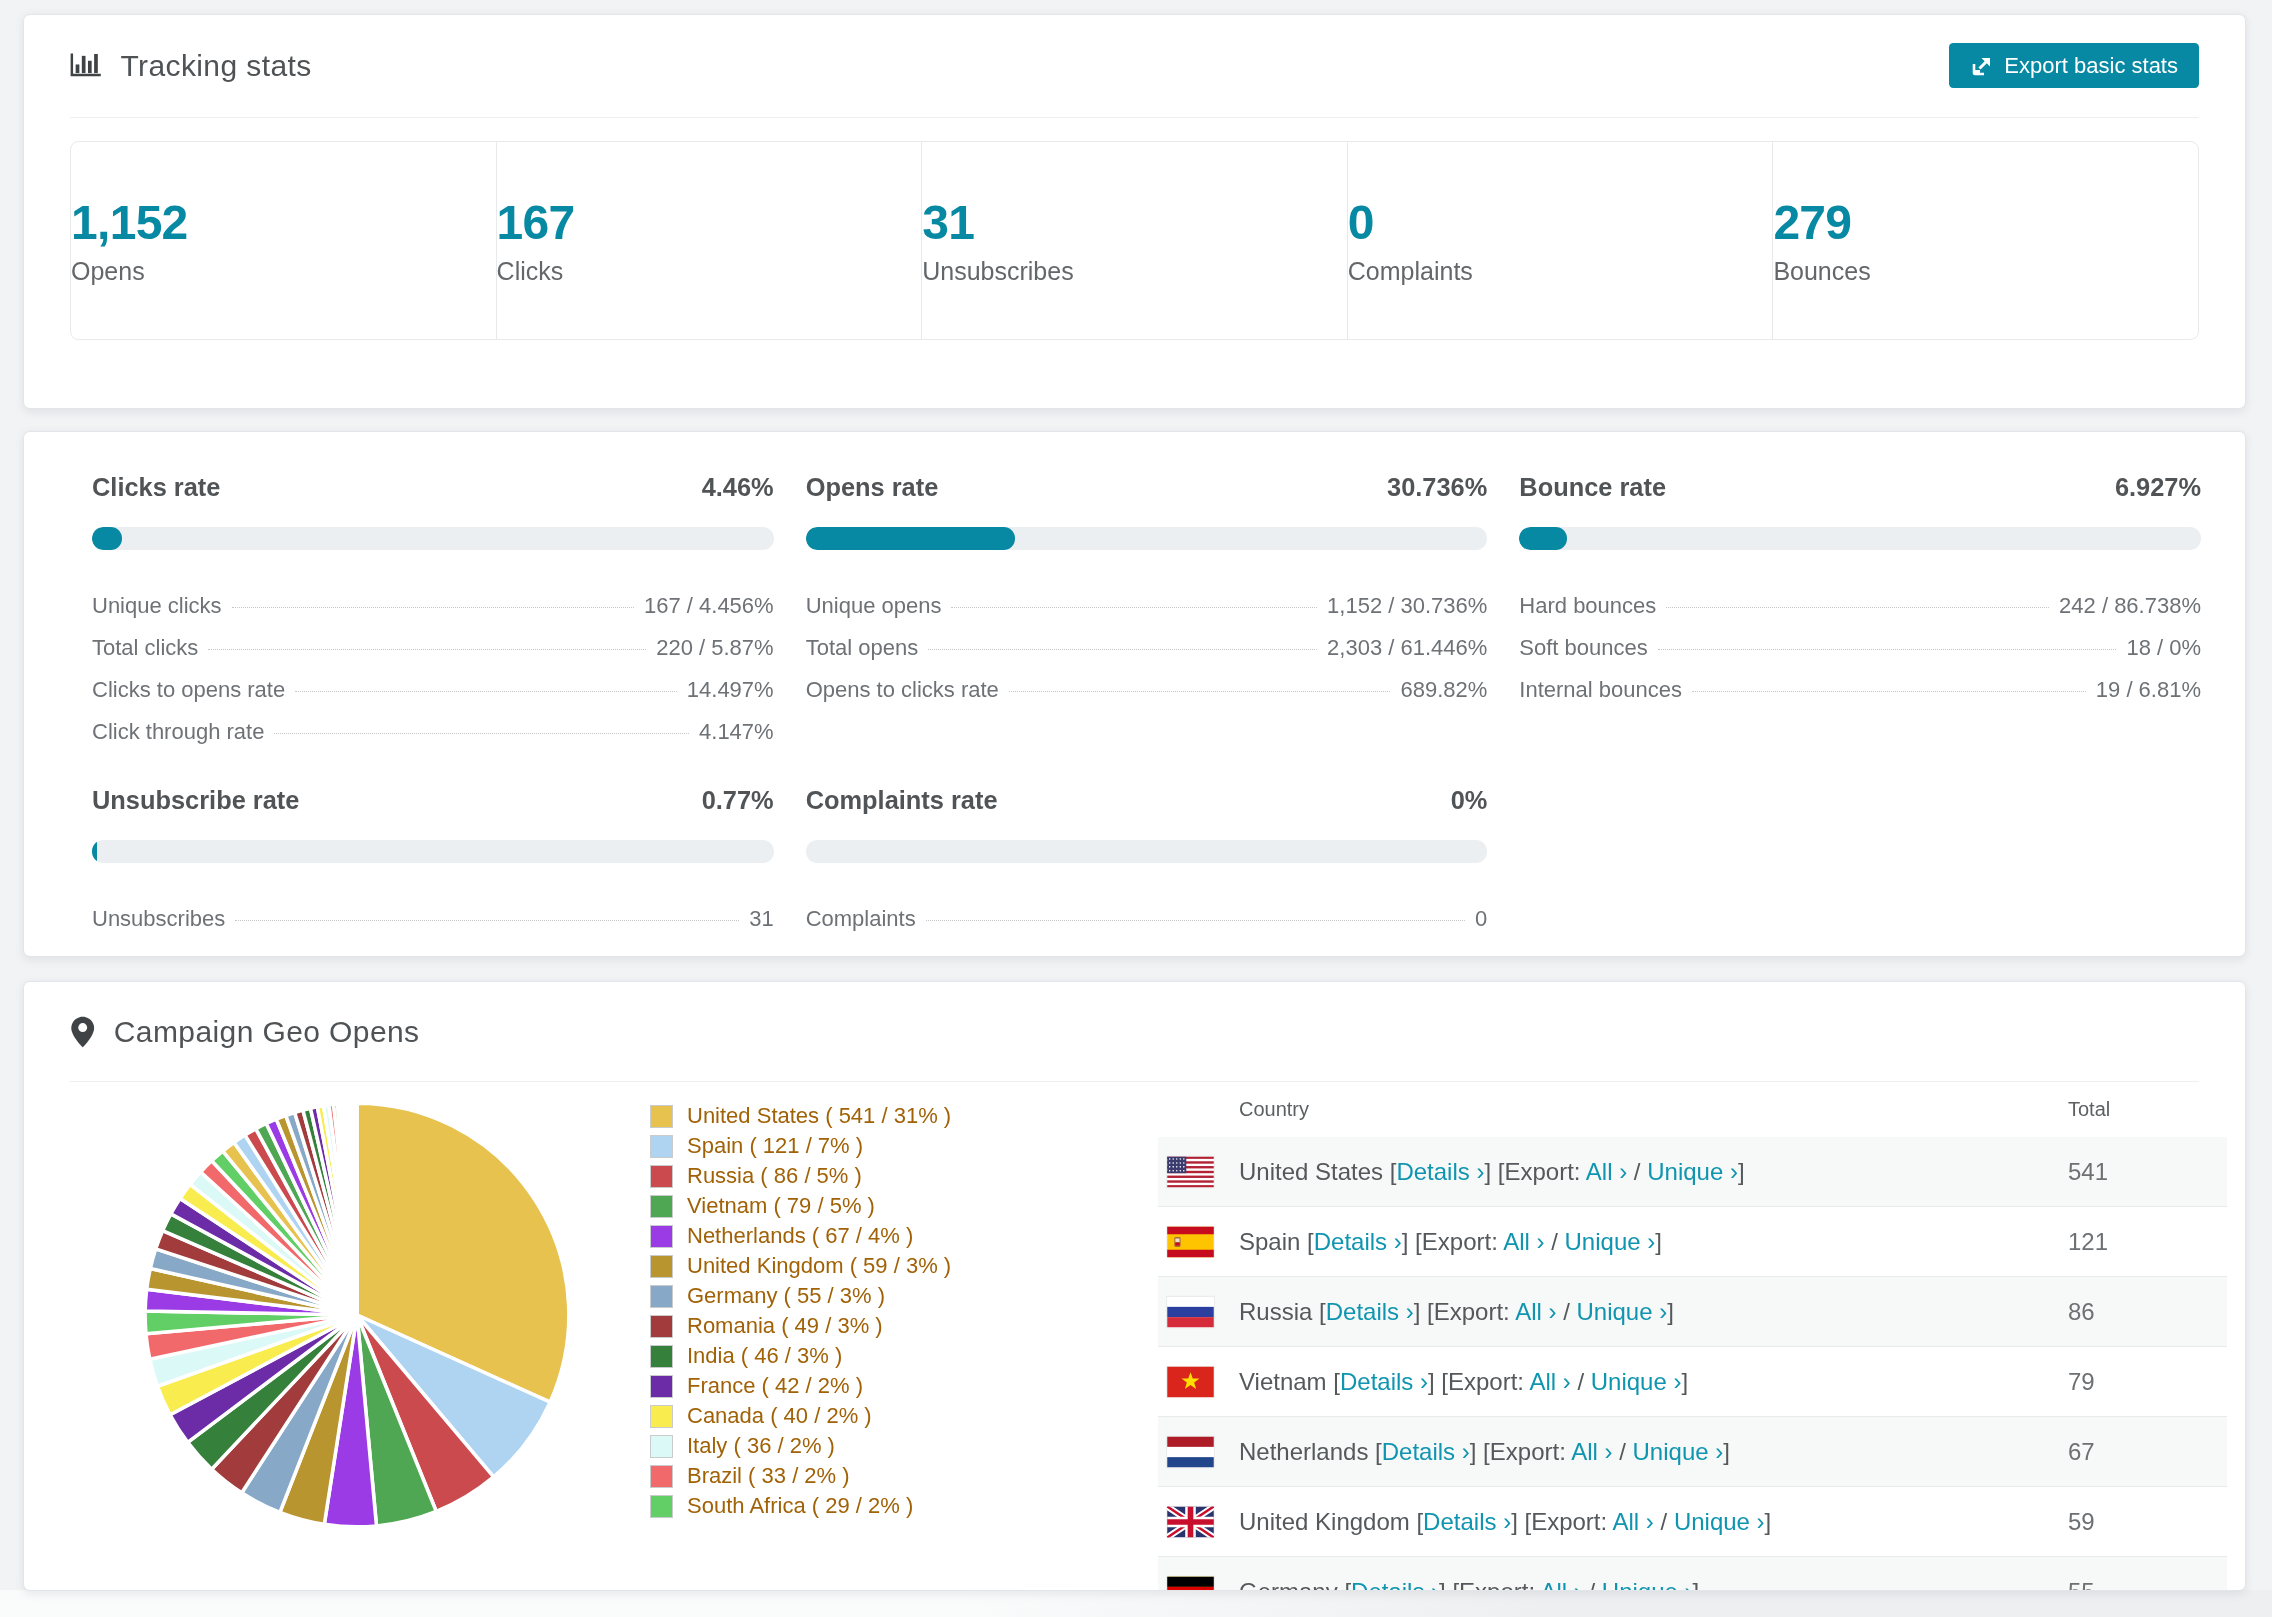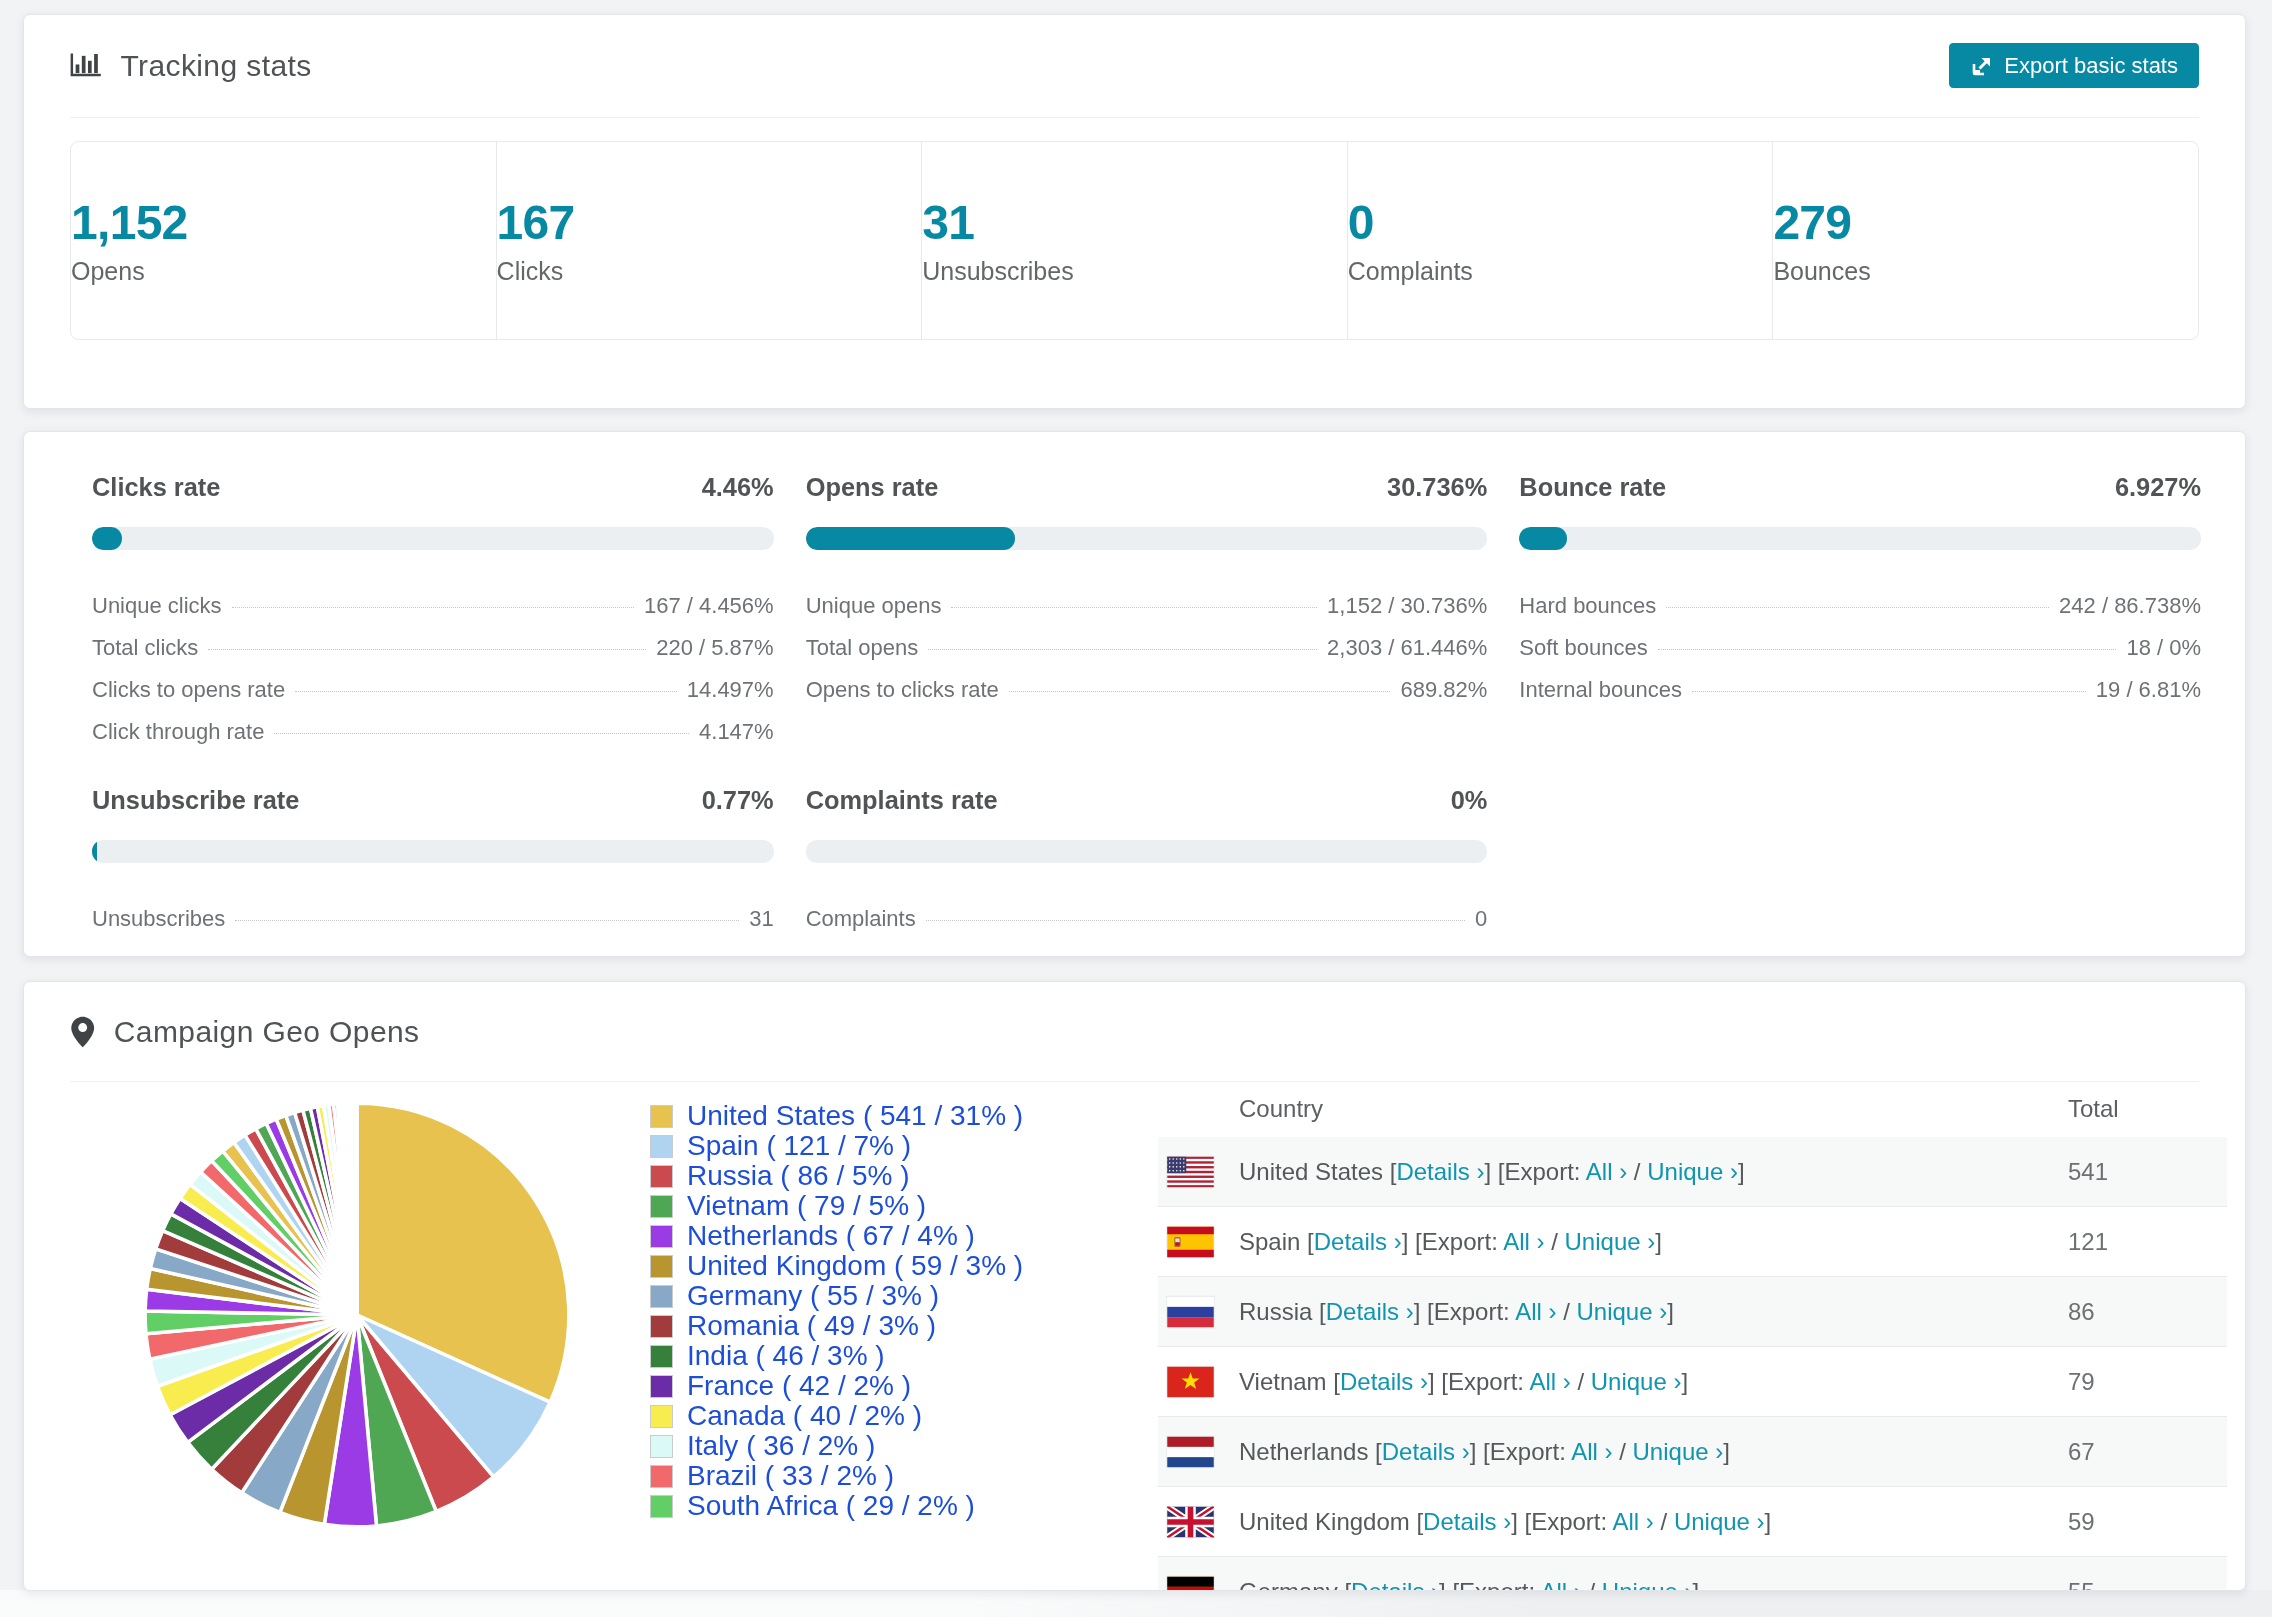--- a/index.html
+++ b/index.html
@@ -69,24 +69,24 @@
 
   
   .geo-head{
     position:absolute;left:46px;right:46px;top:0;height:99px;
     display:flex;align-items:center;border-bottom:1.4px solid #efefef;
   }
   #geo-pie{position:absolute;left:107px;top:107px;width:452px;height:452px}
   #geo-legend{position:absolute;left:626px;top:119px}
   .legend-item{display:flex;align-items:center;height:30px;gap:14px}
   .legend-swatch{width:21px;height:21px;border:1.4px solid #c9cccd;box-sizing:content-box}
-  .legend-label{font-size:28px;color:#1d4ed8}
+  .legend-label{font-size:22px;color:#a16207}
 
   #geo-table{position:absolute;left:1134px;top:99px;width:1069px}
-  .t-head{height:56px;display:flex;align-items:center;font-size:24px;color:#5c6062}
+  .t-head{height:56px;display:flex;align-items:center;font-size:20px;color:#5c6062}
   .t-col-country{flex:1;padding-left:81px;box-sizing:border-box}
   .t-col-total{width:159px}
   .t-row{
     height:69px;display:flex;align-items:center;position:relative;
     font-size:24px;color:#55595c;border-bottom:0.7px solid #e9eaec;
   }
   .t-row.striped{background:#f7f8f8}
   .flag{position:absolute;left:8.5px;top:50%;transform:translateY(-50%);
     width:47px;height:31px;line-height:0;box-shadow:0 0 0 0.7px rgba(0,0,0,.07)}
   .t-row a{color:var(--link);text-decoration:none}

